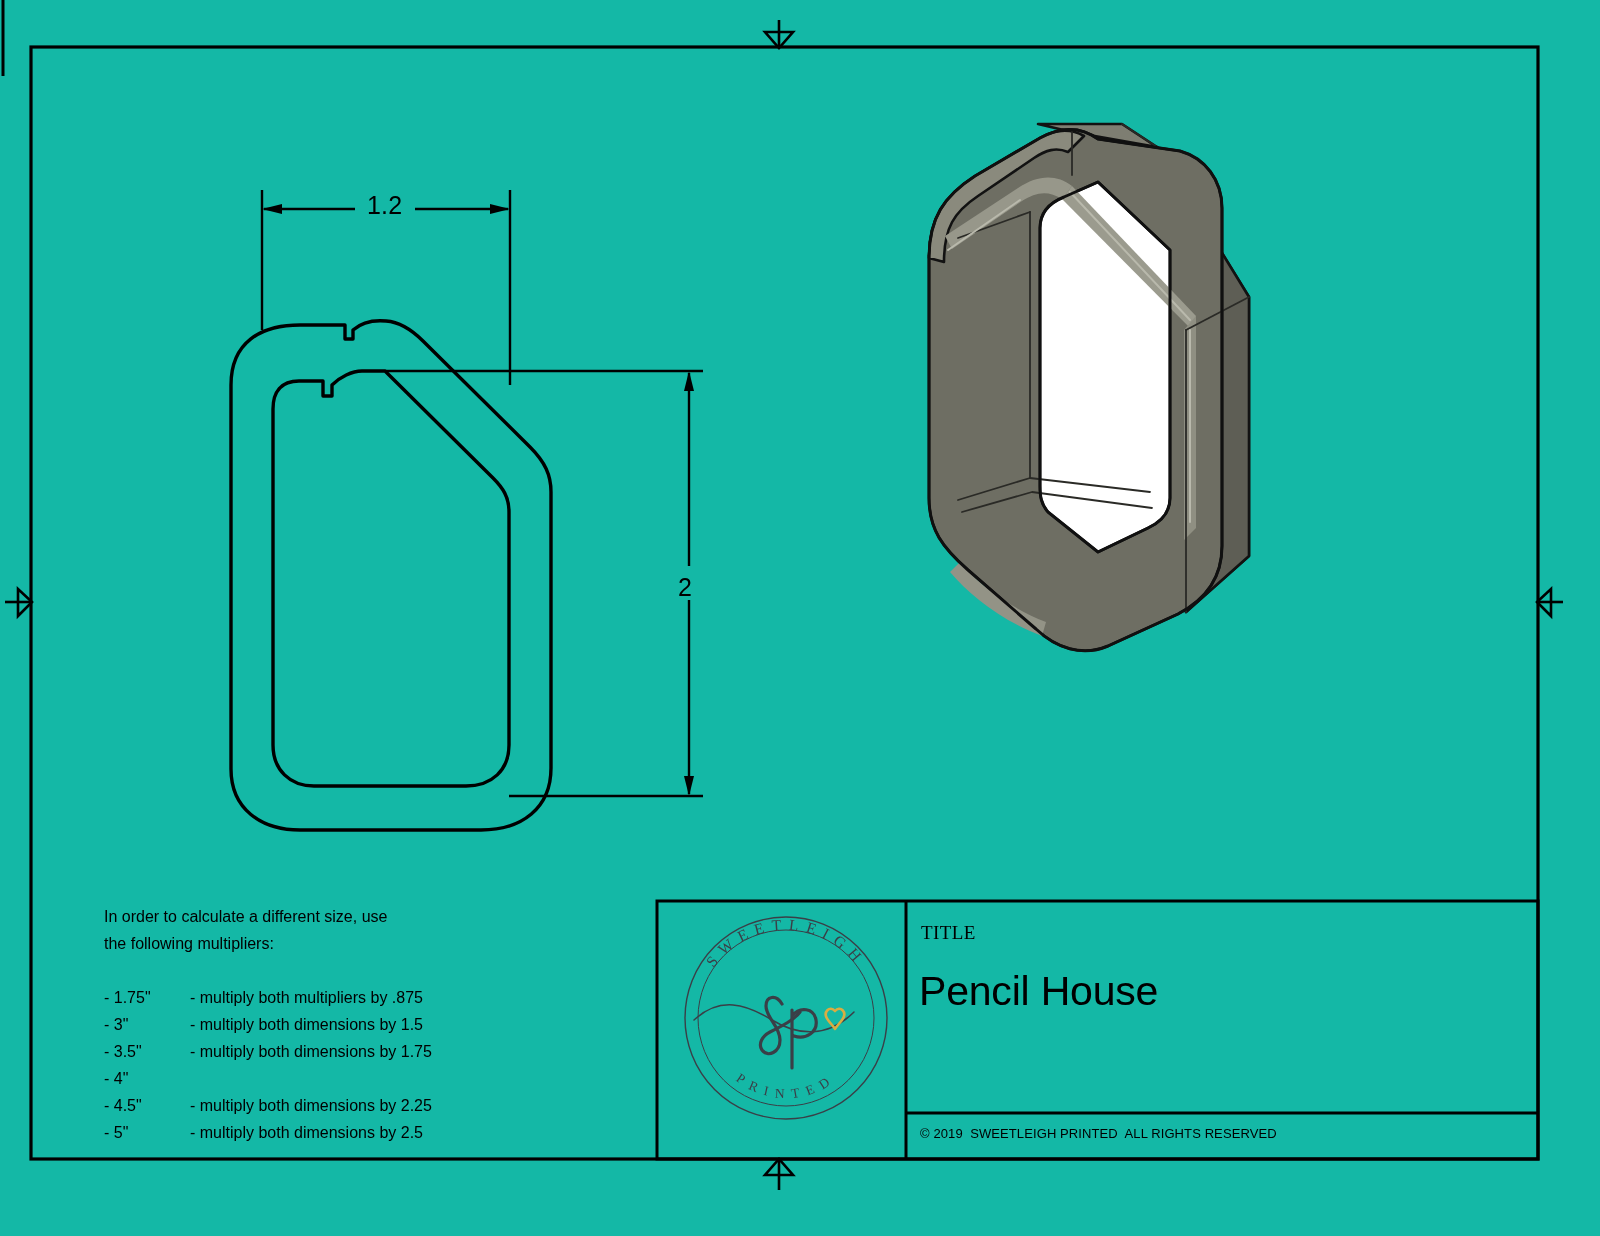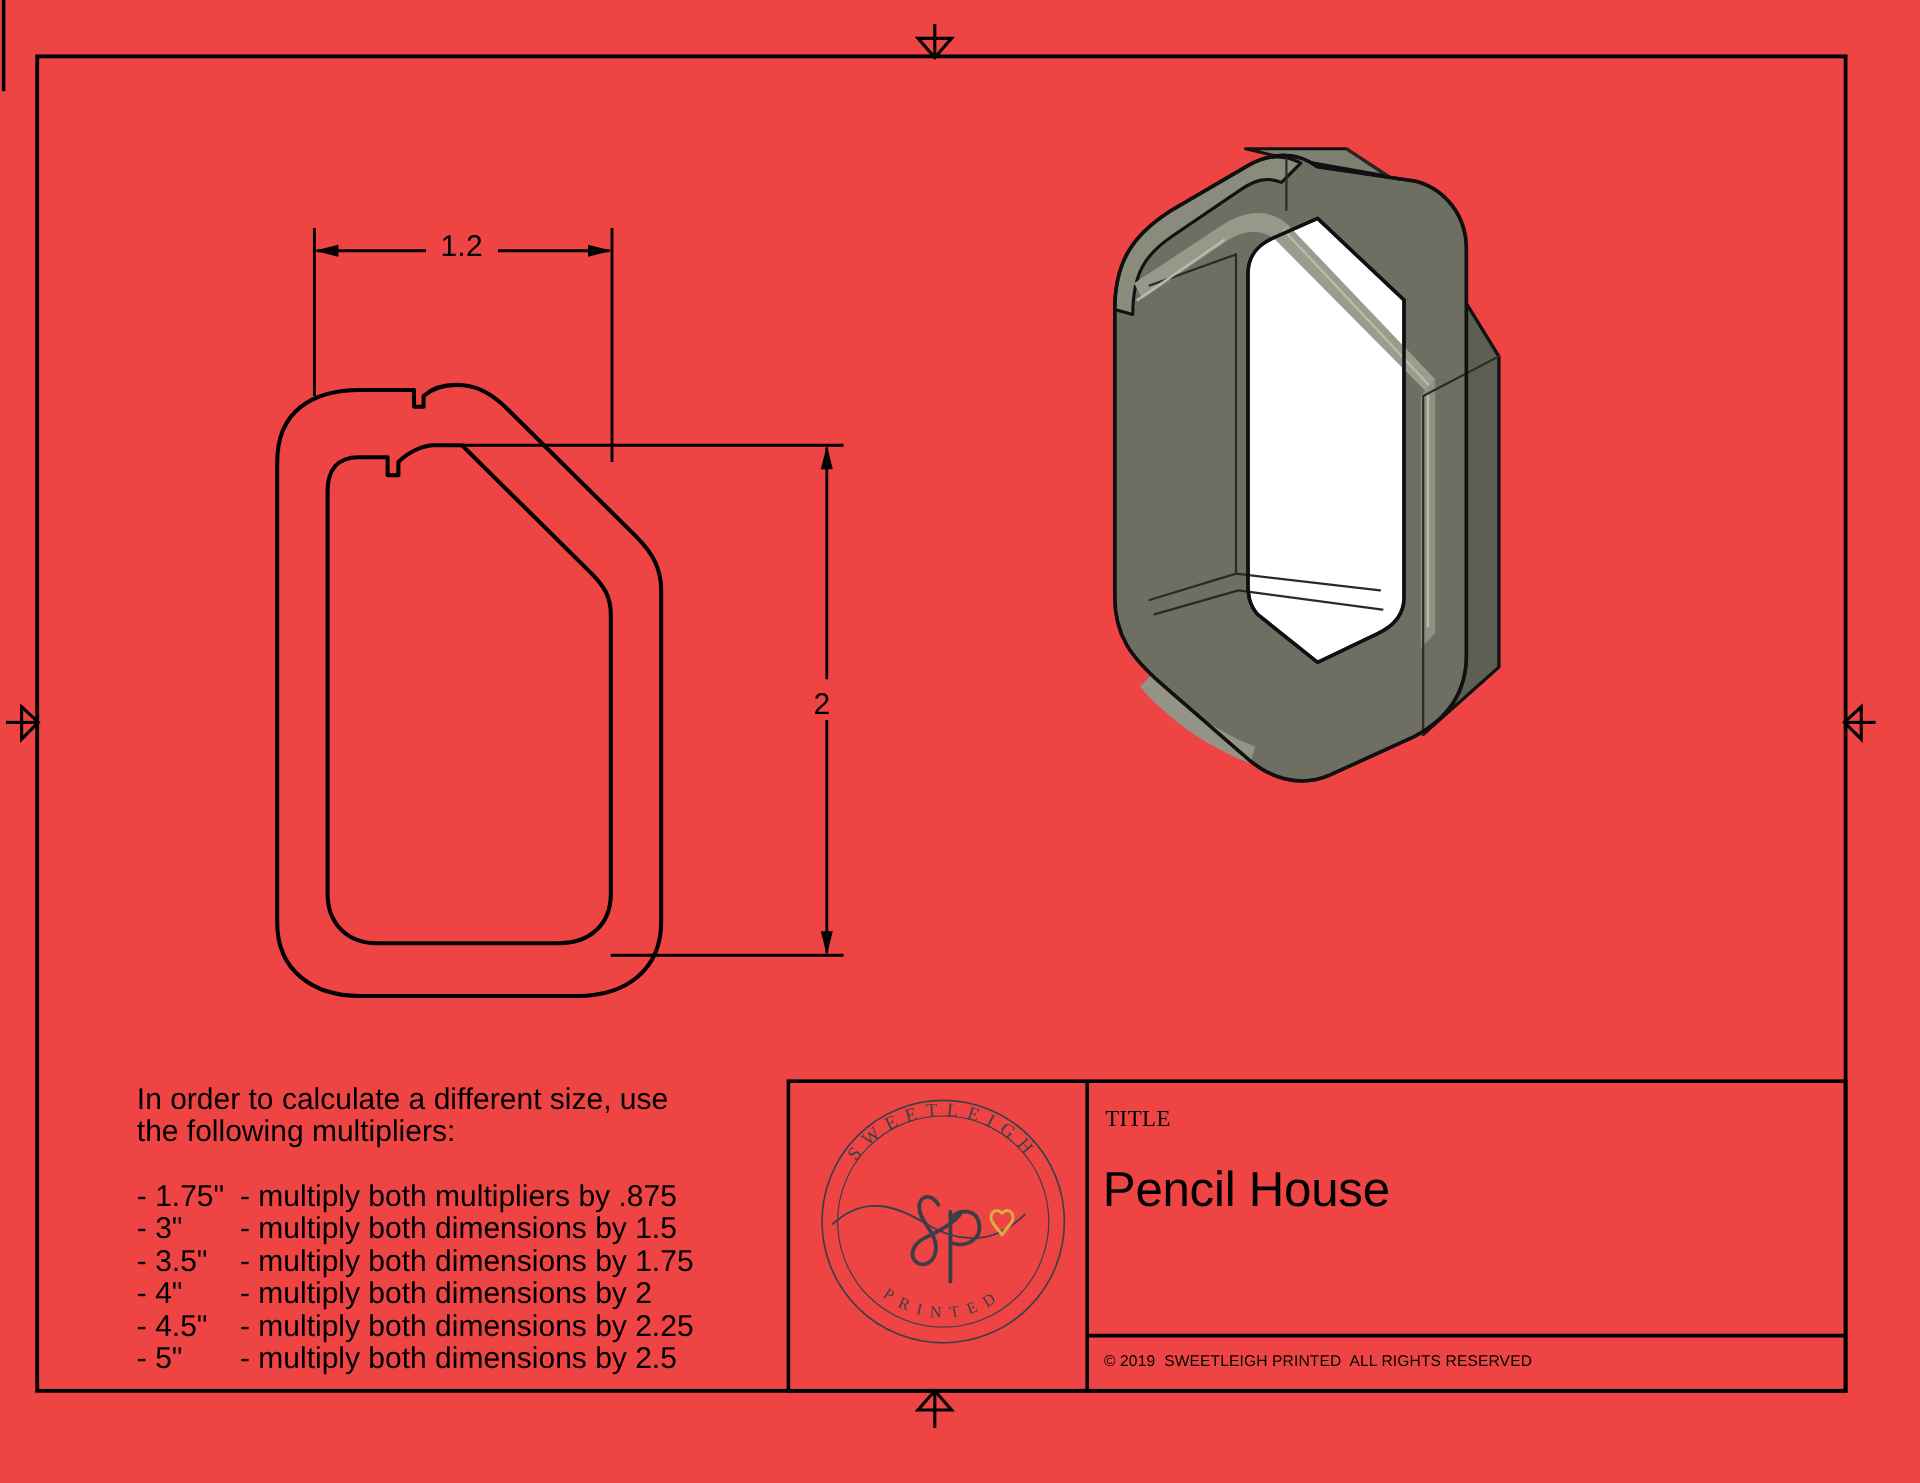--- a/index.html
+++ b/index.html
@@ -11,21 +11,21 @@
     width: 1600px;
     height: 1236px;
     overflow: hidden;
     font-family: "Liberation Sans", sans-serif;
     color: #000000;
   }
   #sheet {
     position: relative;
     width: 1600px;
     height: 1236px;
-    background: #ef4444;
+    background: #14b8a6;
   }
   #sheet-svg {
     position: absolute;
     left: 0;
     top: 0;
     width: 1600px;
     height: 1236px;
   }
 
   
@@ -38,23 +38,22 @@
   }
   #dim-height-label {
     left: 678px; top: 573px;
     font-size: 25px;
   }
 
   #notes-block {
     position: absolute;
     left: 104px; top: 903px;
     width: 470px;
-    font-size: 25px;
+    font-size: 16px;
     line-height: 27px;
-    margin-left: 10px;
   }
   #notes-intro { white-space: pre-wrap; }
   #notes-list {
     margin: 0; padding: 0; list-style: none;
     margin-top: 27px;
   }
   #notes-list li {
     display: flex;
     white-space: pre;
   }
@@ -304,21 +303,20 @@
       <li>
         <span class="note-size">- 3"</span>
         <span class="note-rule">- multiply both dimensions by 1.5</span>
       </li>
       <li>
         <span class="note-size">- 3.5"</span>
         <span class="note-rule">- multiply both dimensions by 1.75</span>
       </li>
       <li>
         <span class="note-size">- 4"</span>
-        <span class="note-rule">- multiply both dimensions by 2</span>
       </li>
       <li>
         <span class="note-size">- 4.5"</span>
         <span class="note-rule">- multiply both dimensions by 2.25</span>
       </li>
       <li>
         <span class="note-size">- 5"</span>
         <span class="note-rule">- multiply both dimensions by 2.5</span>
       </li>
     </ul>

